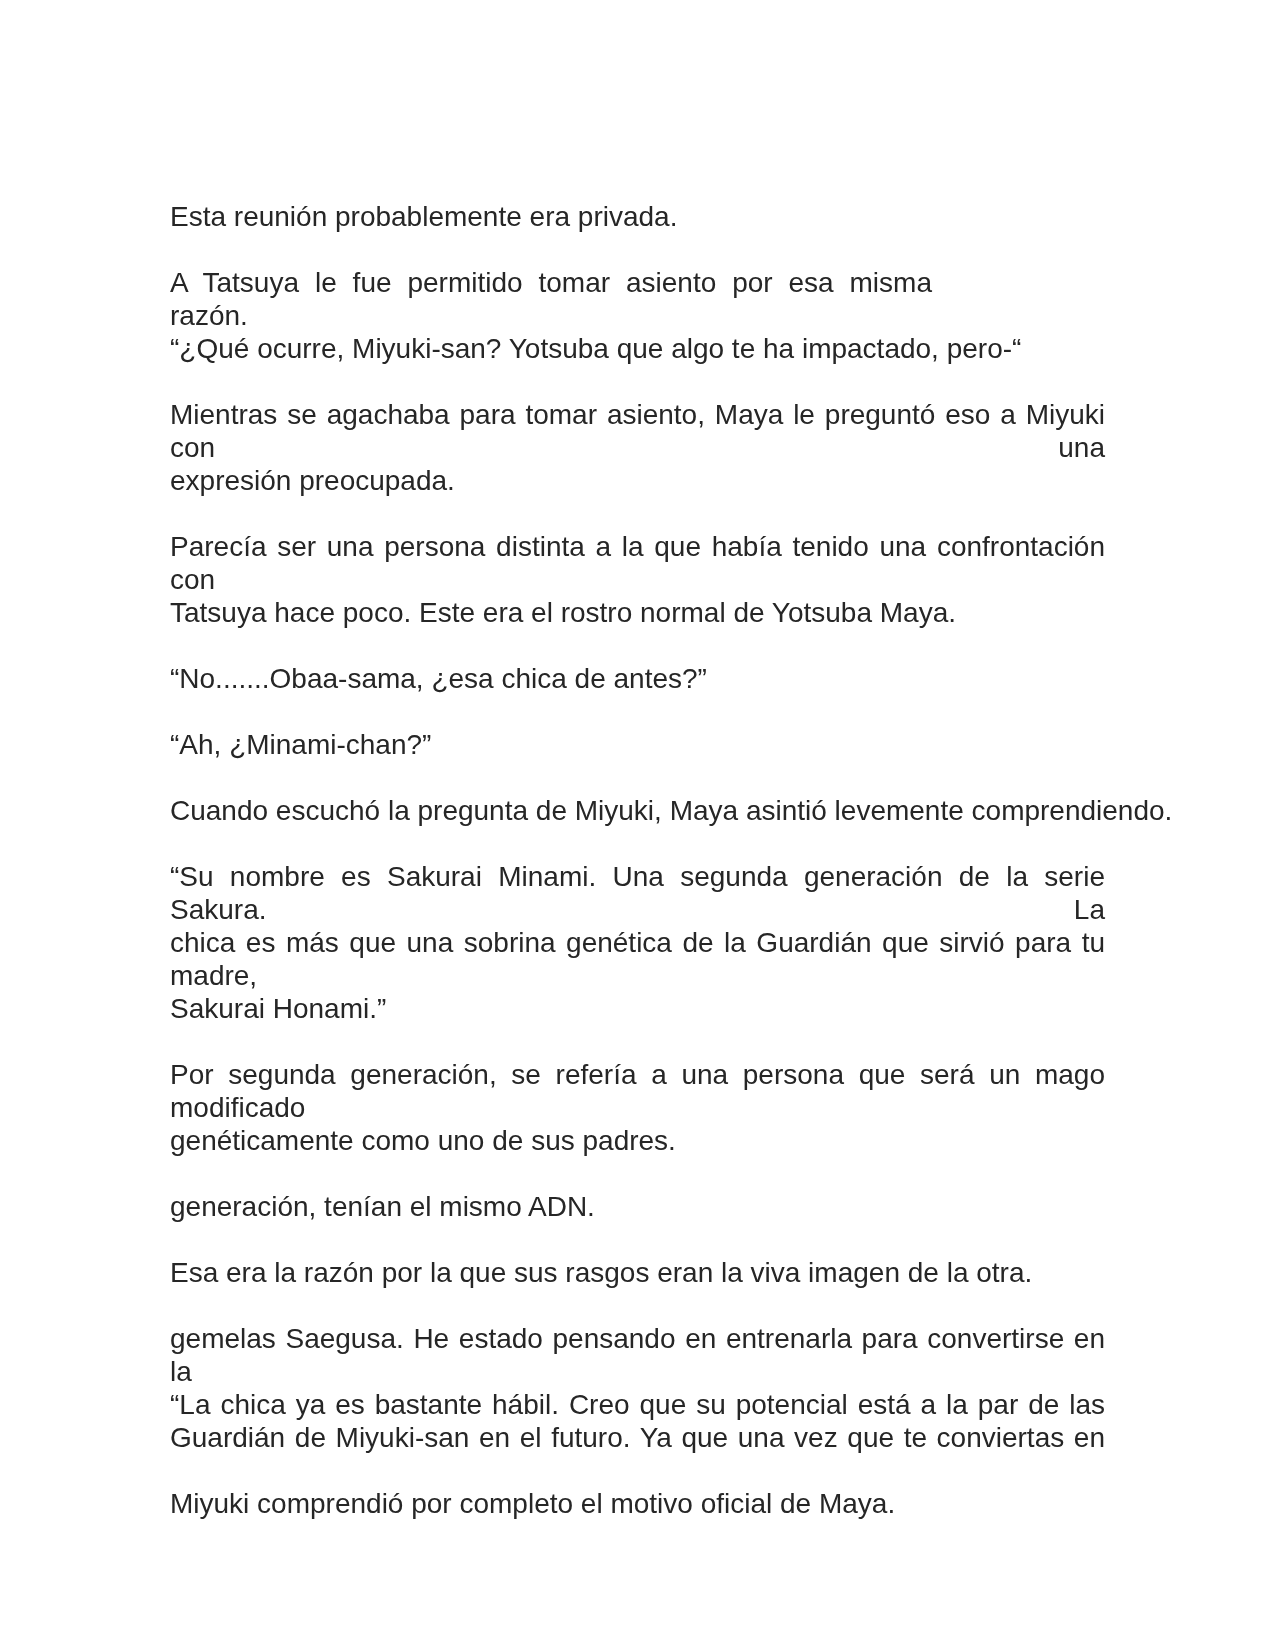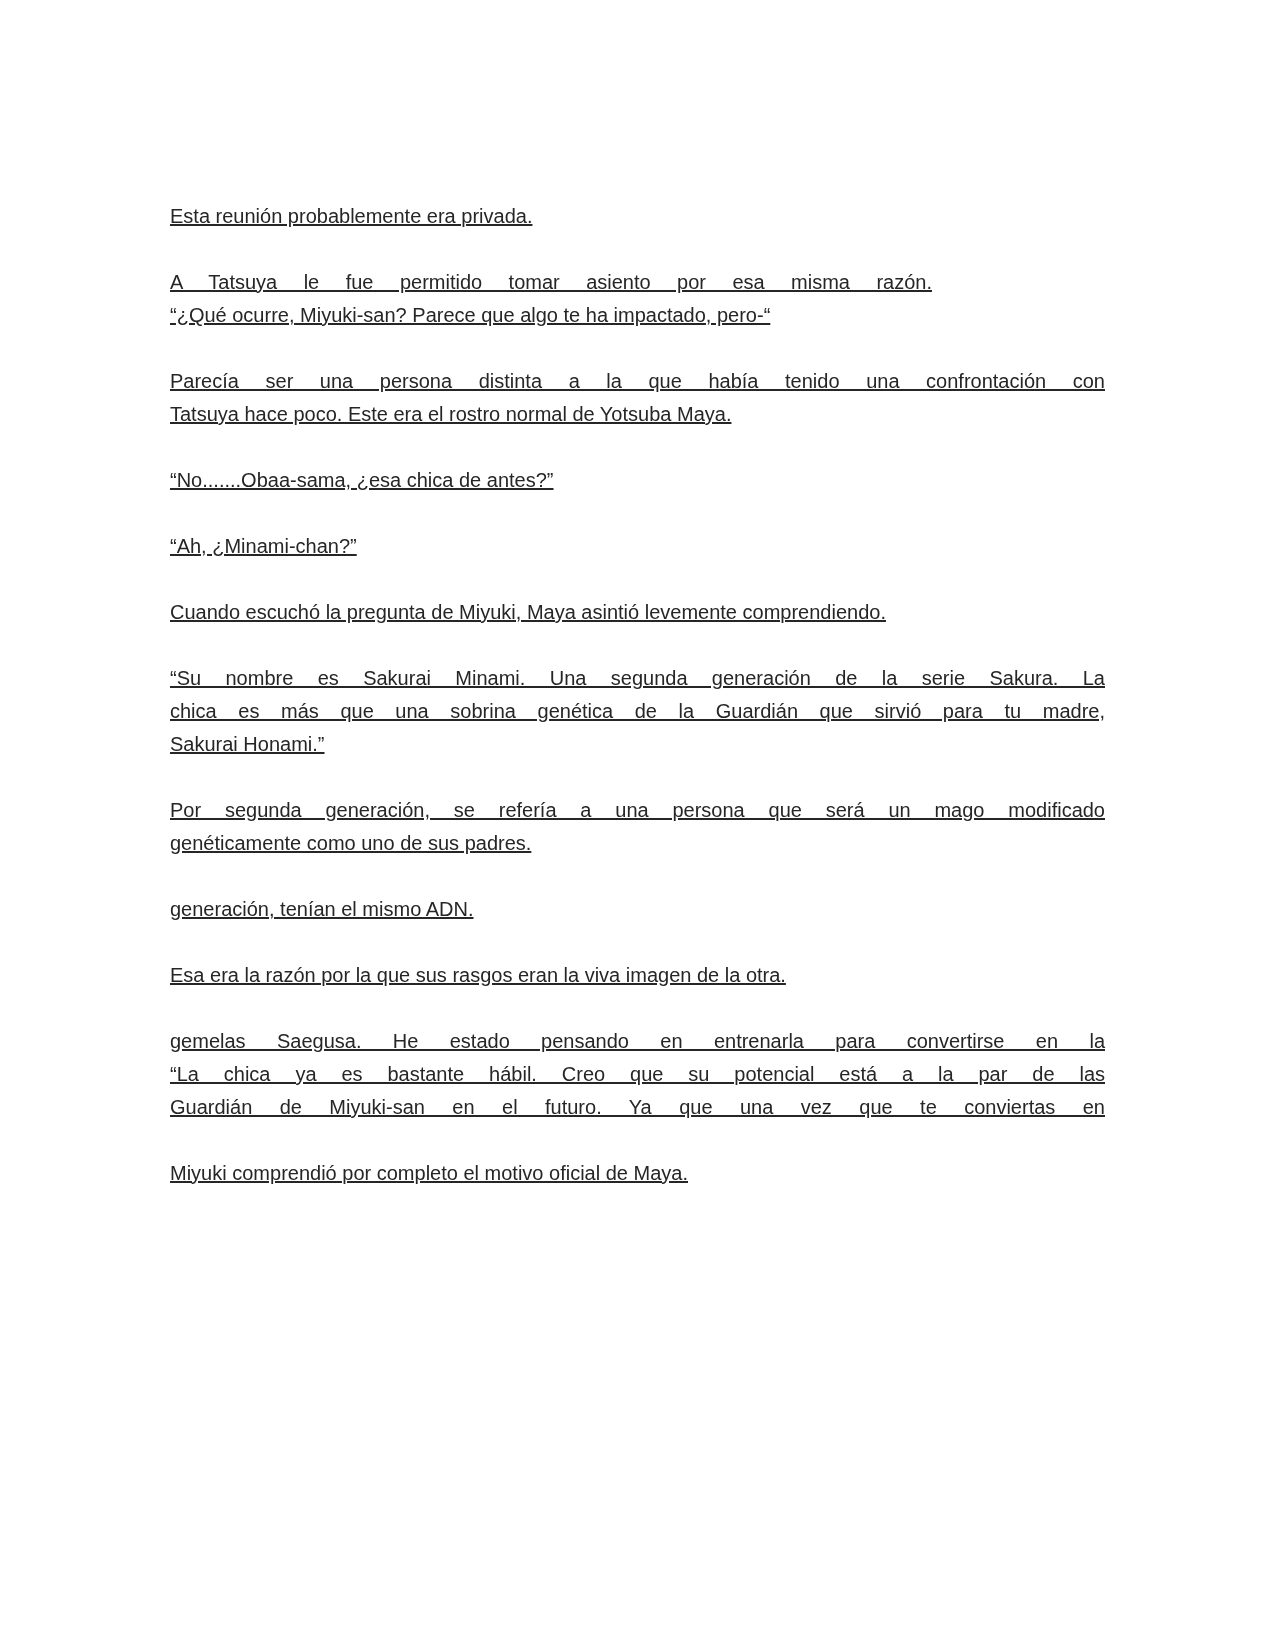--- a/index.html
+++ b/index.html
@@ -13,24 +13,23 @@
     height: 1650px;
     background: #ffffff;
     overflow: hidden;
     font-family: "Liberation Sans", sans-serif;
   }
   .content {
     position: absolute;
     left: 170px;
     top: 200px;
     width: 935px;
-    font-size: 20px;
+    font-size: 28px;
     line-height: 33px;
     color: #262626;
-    text-decoration: underline;
   }
   .paragraph {
     margin: 0 0 33px 0;
   }
   .paragraph:last-child {
     margin-bottom: 0;
   }
   .line {
     white-space: nowrap;
   }
@@ -43,21 +42,25 @@
 </head>
 <body>
 
 <div class="page">
   <div class="content" style="color: rgb(38, 38, 38);">
       <div class="paragraph">
         <div class="line">Esta reunión probablemente era privada.</div>
       </div>
       <div class="paragraph">
         <div class="line justify" style="width: 762px;">A Tatsuya le fue permitido tomar asiento por esa misma razón.</div>
-        <div class="line">“¿Qué ocurre, Miyuki-san? Parece que algo te ha impactado, pero-“</div>
+        <div class="line">“¿Qué ocurre, Miyuki-san? Yotsuba que algo te ha impactado, pero-“</div>
+      </div>
+      <div class="paragraph">
+        <div class="line justify">Mientras se agachaba para tomar asiento, Maya le preguntó eso a Miyuki con una</div>
+        <div class="line">expresión preocupada.</div>
       </div>
       <div class="paragraph">
         <div class="line justify">Parecía ser una persona distinta a la que había tenido una confrontación con</div>
         <div class="line">Tatsuya hace poco. Este era el rostro normal de Yotsuba Maya.</div>
       </div>
       <div class="paragraph">
         <div class="line">“No.......Obaa-sama, ¿esa chica de antes?”</div>
       </div>
       <div class="paragraph">
         <div class="line">“Ah, ¿Minami-chan?”</div>

